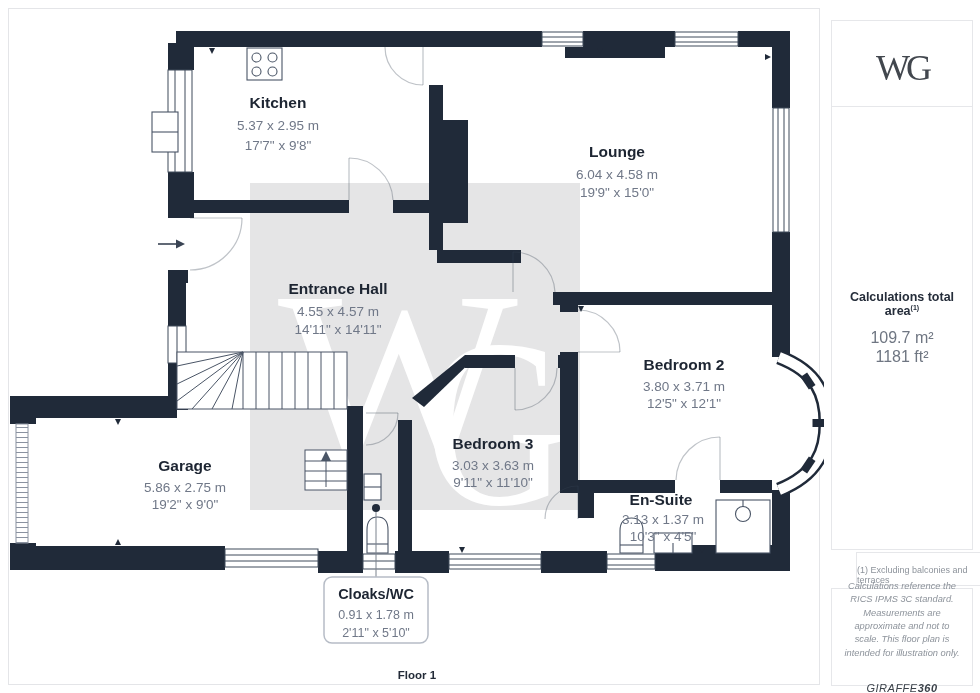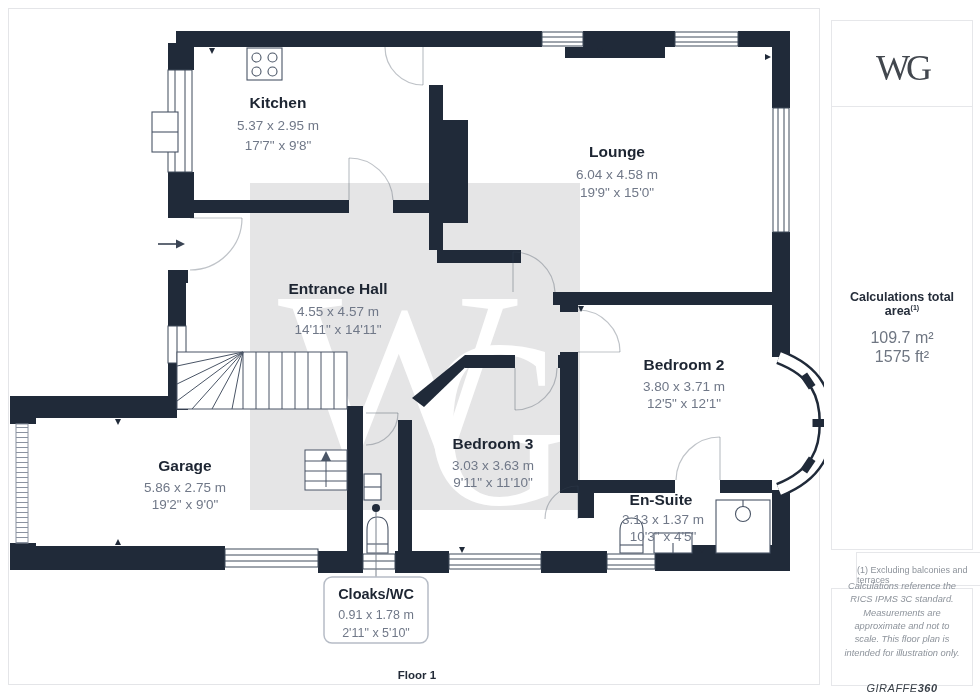--- a/index.html
+++ b/index.html
@@ -279,21 +279,21 @@
   </g>
 </svg>
 
 <div class="sb sb-logo">
   <span>WG</span>
 </div>
 
 <div class="sb sb-area">
   <div class="t"><span>Calculations total area</span><sup>(1)</sup></div>
   <div class="v">109.7 m²</div>
-  <div class="v">1575 ft²</div>
+  <div class="v">1181 ft²</div>
 </div>
 
 <div class="sb sb-note">
   <span>(1) Excluding balconies and terraces</span>
 </div>
 
 <div class="sb sb-calc">
   <div class="d">Calculations reference the RICS IPMS 3C standard. Measurements are approximate and not to scale. This floor plan is intended for illustration only.</div>
   <div class="brand"><span>GIRAFFE</span><b>360</b></div>
 </div>

